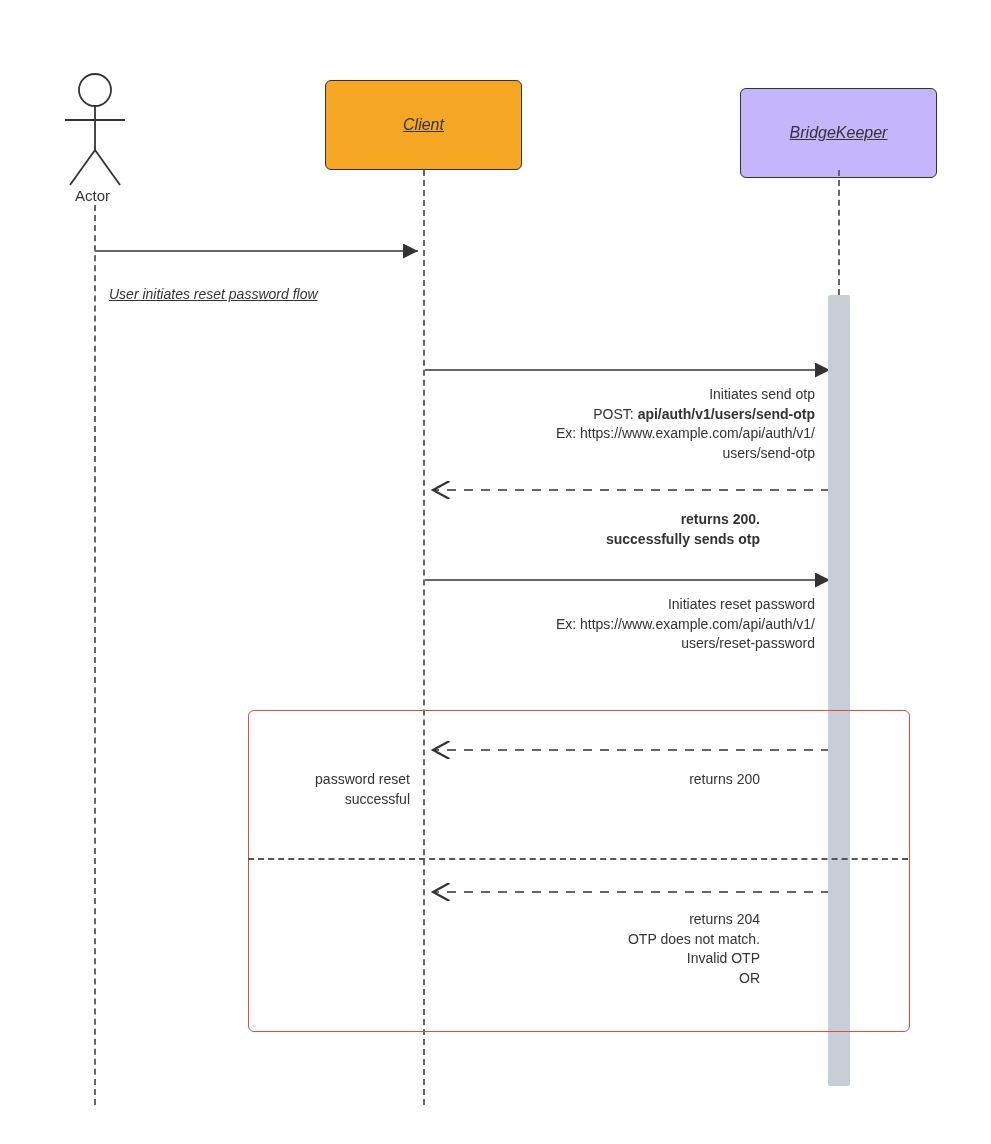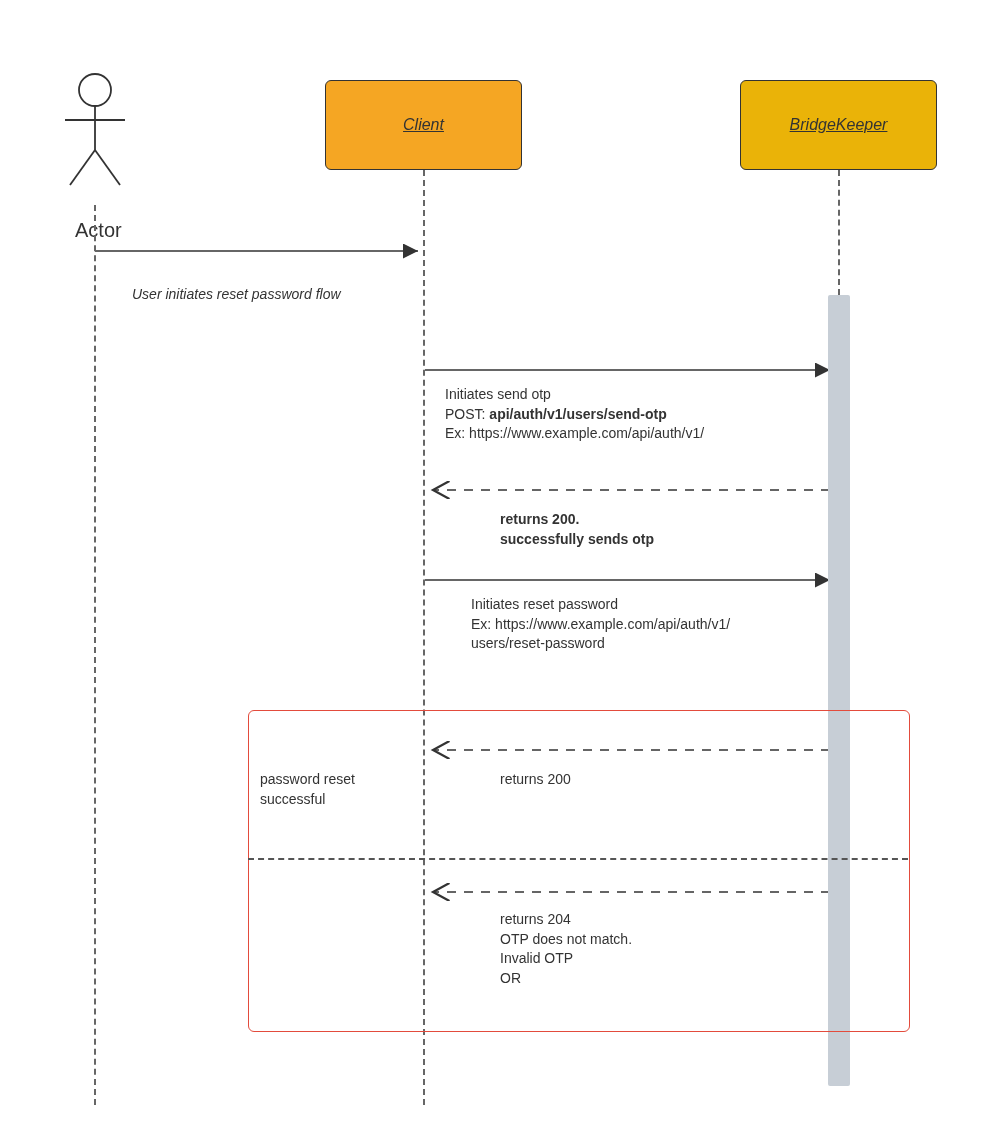--- a/index.html
+++ b/index.html
@@ -24,39 +24,39 @@
     justify-content: center;
     font-style: italic;
     text-decoration: underline;
     font-size: 16px;
   }
   .client-box {
     background: #f5a623;
     font-style: italic;
   }
   .keeper-box {
-    background: #eab308;
+    background: #c4b5fd;
+    margin-top: 8px;
   }
   .actor-label {
     position: absolute;
-    font-size: 20px;
-    margin-top: 32px;
+    font-size: 15px;
   }
   .lifeline {
     position: absolute;
     border-left: 2px dashed #666;
   }
   .activation {
     position: absolute;
     background: #c7ced6;
     border-radius: 2px;
   }
   .msg-label {
     position: absolute;
-    text-align: left;
+    text-align: right;
     font-size: 14px;
     color: #333;
     line-height: 1.4;
   }
   .msg-label .bold { font-weight: bold; margin-top: 24px; }
   .msg-label .italic { font-style: italic; }
   .alt-frame {
     position: absolute;
     border: 1px solid #e34b3c;
     border-radius: 6px;
@@ -119,36 +119,37 @@
   <div class="lifeline-box keeper-box" style="left:740px; top:80px; width:195px; height:88px;">
     <span>BridgeKeeper</span>
   </div>
 
   <div class="lifeline" style="left:94px; top:205px; height:900px;"></div>
   <div class="lifeline" style="left:423px; top:170px; height:935px;"></div>
   <div class="lifeline" style="left:838px; top:170px; height:125px;"></div>
 
   <div class="activation" style="left:828px; top:295px; width:22px; height:791px;"></div>
 
-  <div class="msg-label" style="left:132px; top:285px; width:290px; text-align:left;">
+  <div class="msg-label" style="left:109px; top:285px; width:290px; text-align:left;text-decoration:underline;">
     <span class="italic">User initiates reset password flow</span>
   </div>
 
   <div class="msg-label" style="left:445px; top:385px; width:370px;">
     <div>Initiates send otp</div>
     <div><span>POST: </span><span class="bold">api/auth/v1/users/send-otp</span></div>
     <div>Ex: https://www.example.com/api/auth/v1/</div>
+    <div>users/send-otp</div>
   </div>
 
   <div class="msg-label" style="left:500px; top:510px; width:260px;font-weight:bold;">
     <div>returns 200.</div>
     <div>successfully sends otp</div>
   </div>
 
-  <div class="msg-label" style="left:471px; top:595px; width:370px;">
+  <div class="msg-label" style="left:445px; top:595px; width:370px;">
     <div>Initiates reset password</div>
     <div>Ex: https://www.example.com/api/auth/v1/</div>
     <div>users/reset-password</div>
   </div>
 
   <div class="alt-frame" style="left:248px; top:710px; width:660px; height:320px;"></div>
 
   <div class="alt-divider" style="left:248px; top:858px; width:660px;"></div>
 
   <div class="msg-label" style="left:260px; top:770px; width:150px;">

